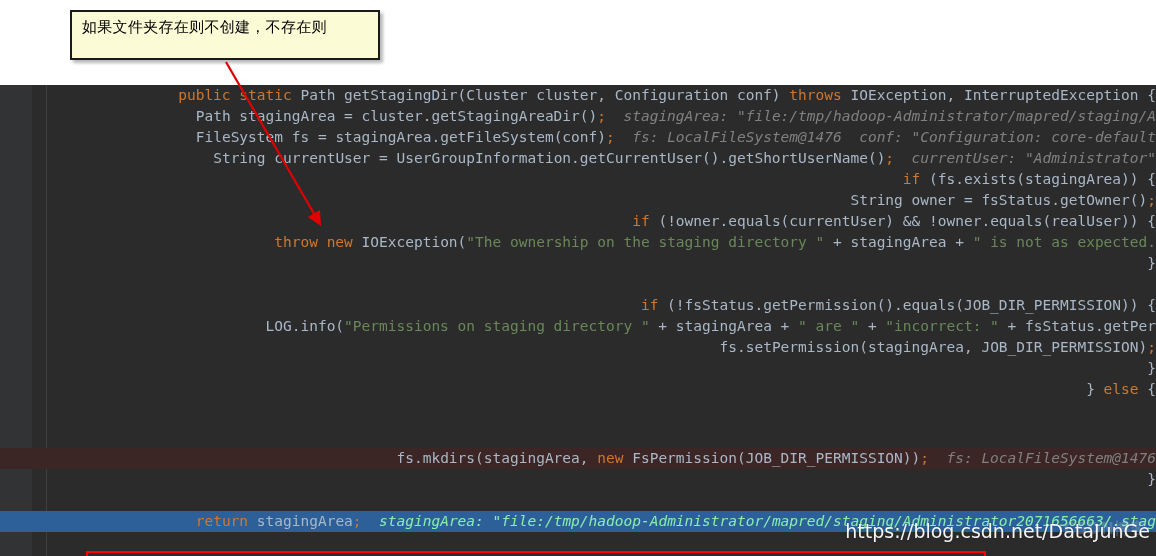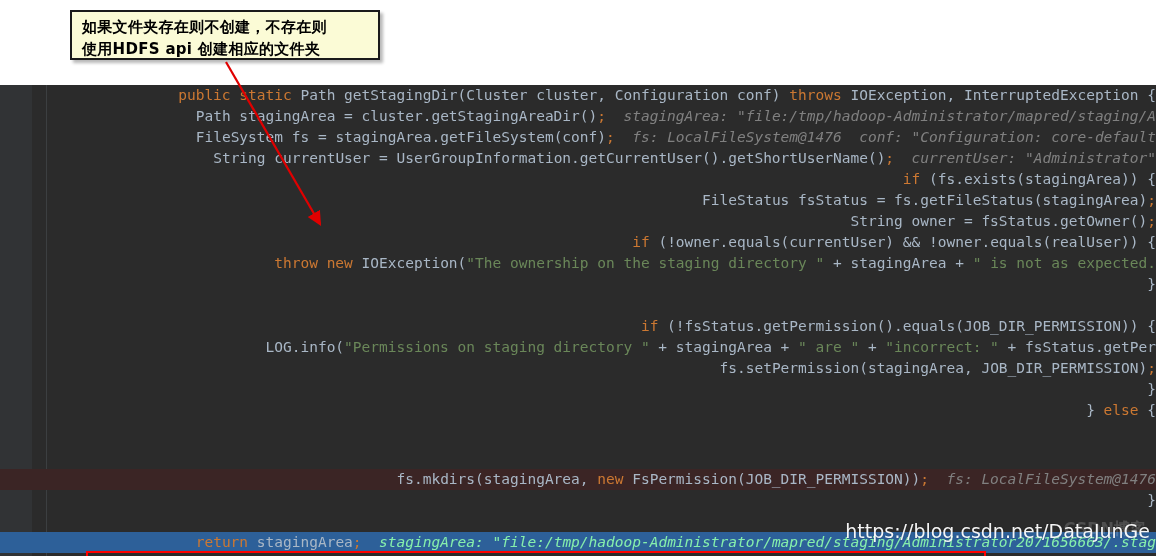--- a/index.html
+++ b/index.html
@@ -26,21 +26,21 @@
     background: #fbfbd6;
     border: 2px solid #1a1a1a;
     box-shadow: 3px 3px 3px rgba(0,0,0,0.28);
     box-sizing: border-box;
     padding: 4px 8px 2px 10px;
     z-index: 40;
   }
   #callout .cl-line {
     font-family: "DejaVu Sans", "Liberation Sans", sans-serif;
     font-size: 15px;
-    font-weight: bold;
+    font-weight: normal;
     color: #000000;
     line-height: 22px;
     letter-spacing: 0.3px;
     white-space: nowrap;
   }
   #arrow-svg {
     position: absolute;
     left: 0; top: 0;
     width: 1156px; height: 556px;
     pointer-events: none;
@@ -163,42 +163,40 @@
 
   <div id="editor">
     <div id="gutter-strip"></div>
     <div id="fold-line"></div>
     <div id="code">
         <div class="line"><span class="txt kw">public</span><span class="txt pln"> </span><span class="txt kw">static</span><span class="txt pln"> Path getStagingDir(Cluster cluster, Configuration conf) </span><span class="txt kw">throws</span><span class="txt pln"> IOException, InterruptedException {</span></div>
         <div class="line"><span class="txt pln">    Path stagingArea = cluster.getStagingAreaDir()</span><span class="txt sem">;</span><span class="txt hint">  stagingArea: "file:/tmp/hadoop-Administrator/mapred/staging/A</span></div>
         <div class="line"><span class="txt pln">    FileSystem fs = stagingArea.getFileSystem(conf)</span><span class="txt sem">;</span><span class="txt hint">  fs: LocalFileSystem@1476  conf: "Configuration: core-default</span></div>
         <div class="line"><span class="txt pln">    String currentUser = UserGroupInformation.getCurrentUser().getShortUserName()</span><span class="txt sem">;</span><span class="txt hint">  currentUser: "Administrator"</span></div>
         <div class="line"><span class="txt pln">    </span><span class="txt kw">if</span><span class="txt pln"> (fs.exists(stagingArea)) {</span></div>
-        <div class="line"><span class="txt pln">        FileStatus fsStatus = fs.getFileStatus(stagingArea)</span><span class="txt sem">;</span></div>
         <div class="line"><span class="txt pln">        String owner = fsStatus.getOwner()</span><span class="txt sem">;</span></div>
         <div class="line"><span class="txt pln">        </span><span class="txt kw">if</span><span class="txt pln"> (!owner.equals(currentUser) &amp;&amp; !owner.equals(realUser)) {</span></div>
         <div class="line"><span class="txt pln">            </span><span class="txt kw">throw</span><span class="txt pln"> </span><span class="txt kw">new</span><span class="txt pln"> IOException(</span><span class="txt str">"The ownership on the staging directory "</span><span class="txt pln"> + stagingArea + </span><span class="txt str">" is not as expected.</span></div>
         <div class="line"><span class="txt pln">        }</span></div>
         <div class="line"><span class="txt pln"></span></div>
         <div class="line"><span class="txt pln">        </span><span class="txt kw">if</span><span class="txt pln"> (!fsStatus.getPermission().equals(JOB_DIR_PERMISSION)) {</span></div>
         <div class="line"><span class="txt pln">            LOG.info(</span><span class="txt str">"Permissions on staging directory "</span><span class="txt pln"> + stagingArea + </span><span class="txt str">" are "</span><span class="txt pln"> + </span><span class="txt str">"incorrect: "</span><span class="txt pln"> + fsStatus.getPer</span></div>
         <div class="line"><span class="txt pln">            fs.setPermission(stagingArea, JOB_DIR_PERMISSION)</span><span class="txt sem">;</span></div>
         <div class="line"><span class="txt pln">        }</span></div>
         <div class="line"><span class="txt pln">    } </span><span class="txt kw">else</span><span class="txt pln"> {</span></div>
         <div class="line hl-exec"><span class="txt pln">        fs.mkdirs(stagingArea, </span><span class="txt kw">new</span><span class="txt pln"> FsPermission(JOB_DIR_PERMISSION))</span><span class="txt sem">;</span><span class="txt hint">  fs: LocalFileSystem@1476</span></div>
         <div class="line"><span class="txt pln">    }</span></div>
         <div class="line"><span class="txt pln"></span></div>
         <div class="line hl-select"><span class="txt pln">    </span><span class="txt kw">return</span><span class="txt pln"> stagingArea</span><span class="txt sem">;</span><span class="txt hint-on-sel">  stagingArea: "file:/tmp/hadoop-Administrator/mapred/staging/Administrator2071656663/.stag</span></div>
       </div>
     <div id="exec-box"></div>
   </div>
 
   <div id="callout">
     <div class="cl-line">如果文件夹存在则不创建，不存在则</div>
-    <div class="cl-line">使用HDFS api 创建相应的文件夹</div>
   </div>
 
   <svg id="arrow-svg" viewBox="0 0 1156 556">
     <defs>
       <marker id="ah" markerWidth="7" markerHeight="7" refX="5.6" refY="3.2" orient="auto">
         <path d="M0,0 L6.6,3.2 L0,6.4 z" fill="#e00000"></path>
       </marker>
     </defs>
     <line x1="226" y1="62" x2="320" y2="224" stroke="#e00000" stroke-width="2.2" marker-end="url(#ah)"></line>
   </svg>

